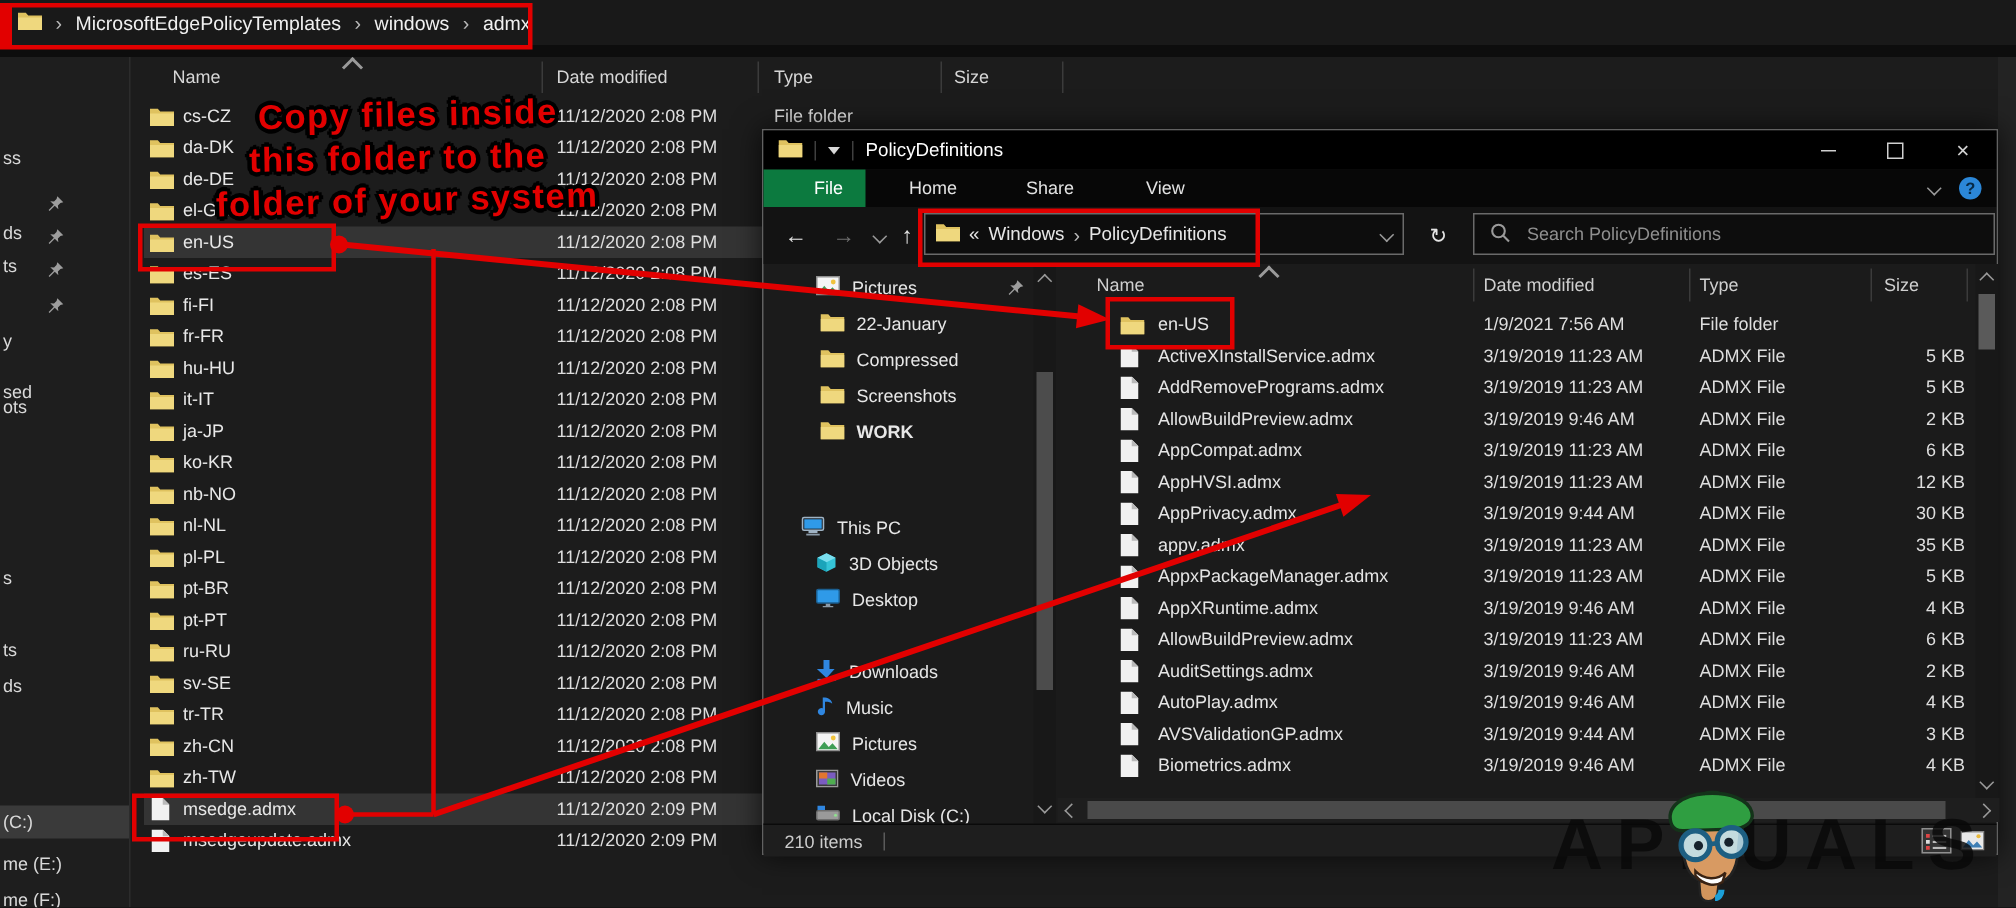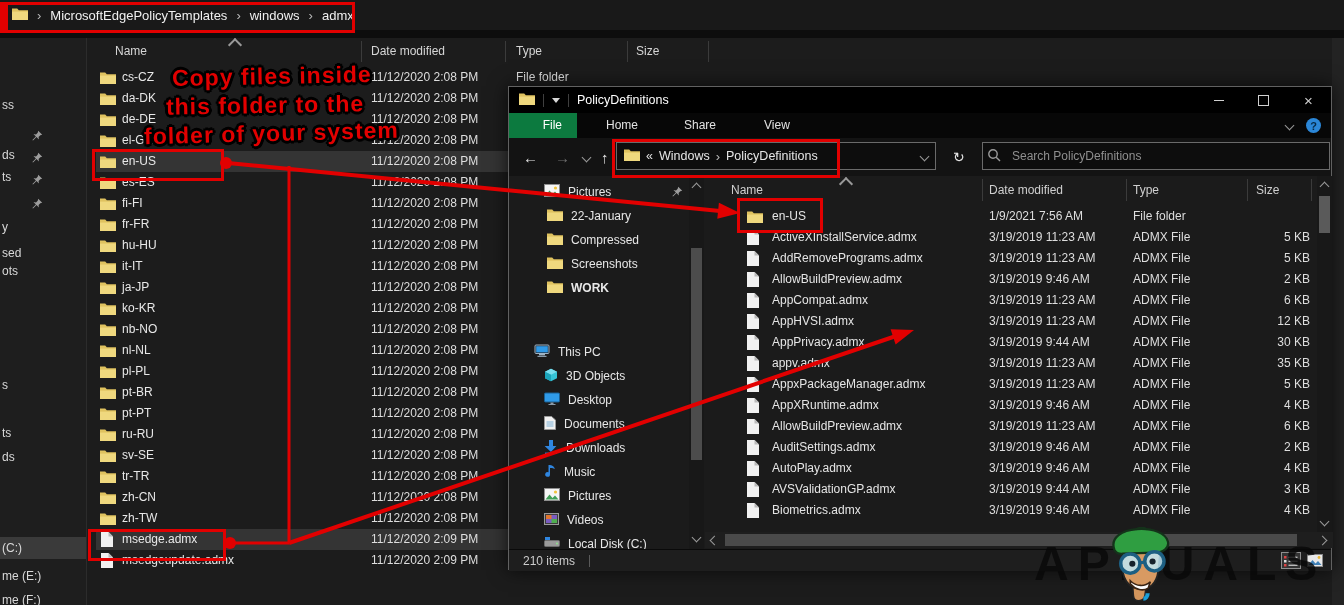--- a/index.html
+++ b/index.html
@@ -46,21 +46,21 @@
   .rtab.file{background:#0c7a3f;color:#fff;width:38px;text-align:right}
   .ribbon-right{position:absolute;right:10px;top:0;height:25px;display:flex;align-items:center;gap:13px}
   .helpdot{width:15px;height:15px;border-radius:50%;background:#2b87d8;color:#062a47;font-weight:bold;
            font-size:11px;display:flex;align-items:center;justify-content:center}
   .fw-addr{position:absolute;left:0;top:51px;width:822px;height:38px;background:#131313}
   .navg{position:absolute;top:0;height:38px;display:flex;align-items:center;font-size:15px;color:#e4e4e4}
   .addrfield{position:absolute;left:107px;top:4px;width:320px;height:28px;background:#0d0d0d;
              border:1px solid #6a6a6a;box-sizing:border-box;display:flex;align-items:center;gap:6px;padding:0 7px}
   .addrfield .aw{color:#e6e6e6;font-size:12.5px}
   .searchfield{position:absolute;left:473px;top:4px;width:348px;height:28px;background:#0d0d0d;
-               border:1px solid #6a6a6a;box-sizing:border-box;display:flex;align-items:center;gap:9px;padding:0 4px}
+               border:1px solid #6a6a6a;box-sizing:border-box;display:flex;align-items:center;gap:9px;padding:0 10px}
   .searchfield input{background:transparent;border:0;outline:0;color:#cfcfcf;font-size:12px;width:250px;
                      font-family:"Liberation Sans","DejaVu Sans",sans-serif}
   .searchfield input::placeholder{color:#8f8f8f}
   .chv{display:inline-block;width:6px;height:6px;border-right:1.6px solid #9a9a9a;border-bottom:1.6px solid #9a9a9a}
   .chv.down{transform:rotate(45deg)}
   .chv.up{transform:rotate(-135deg)}
   .chv.left{transform:rotate(135deg)}
   .chv.right{transform:rotate(-45deg)}
   
   #fw-side{position:absolute;left:0;top:89px;width:180px;height:373px}
@@ -146,21 +146,21 @@
         </div>
         <div class="nfrag" style="top: 152px;">
           <span class="t"></span>
           <span class="pin"><svg width="12" height="12" viewBox="0 0 12 12">
               <path d="M7.2.8l4 4-1.9.5-1.7 1.7.3 2.5-2.4-2.4L2 10.6l-.6-.6 3.5-3.5L2.5 4.1l2.5.3L6.7 2.7z" fill="#9d9d9d"></path>
             </svg></span>
         </div>
         <div class="nfrag" style="top: 178px;">
           <span class="t">y</span>
         </div>
-        <div class="nfrag" style="top: 204px; text-decoration: underline;">
+        <div class="nfrag" style="top: 212px; text-decoration: underline;">
           <span class="t">sed</span>
         </div>
         <div class="nfrag" style="top: 222px;">
           <span class="t">ots</span>
         </div>
         <div class="nfrag" style="top: 336px;">
           <span class="t">s</span>
         </div>
         <div class="nfrag" style="top: 384px;">
           <span class="t">ts</span>
@@ -510,27 +510,20 @@
             </svg></span>
           <span>3D Objects</span>
         </div>
         <div class="sitem" style="top: 213px; padding-left: 35px;">
           <span><svg width="16" height="13" viewBox="0 0 16 13">
               <rect x=".5" y="1" width="15" height="9" rx="1" fill="#2f9ae8" stroke="#1b5f91"></rect>
               <rect x="6.5" y="10.5" width="3" height="1.5" fill="#8a9aa8"></rect>
               <rect x="4.5" y="12" width="7" height="1" fill="#8a9aa8"></rect>
             </svg></span>
           <span>Desktop</span>
-        </div>
-        <div class="sitem" style="top: 237px; padding-left: 35px;">
-          <span><svg width="12" height="14" viewBox="0 0 12 14">
-              <path d="M.5.5h7L11.5 4v9.5H.5z" fill="#f1f1f1" stroke="#9a9a9a"></path>
-              <path d="M2.5 6h7M2.5 8h7M2.5 10h7" stroke="#7fb2d8" stroke-width="1"></path>
-            </svg></span>
-          <span>Documents</span>
         </div>
         <div class="sitem" style="top: 261px; padding-left: 35px;">
           <span><svg width="14" height="14" viewBox="0 0 14 14">
               <path d="M5 0h4v6h3.4L7 12 .6 6H5z" fill="#2f86e0"></path>
               <rect x="1" y="12.6" width="12" height="1.4" fill="#2f86e0"></rect>
             </svg></span>
           <span>Downloads</span>
         </div>
         <div class="sitem" style="top: 285px; padding-left: 35px;">
           <span><svg width="12" height="14" viewBox="0 0 12 14">

